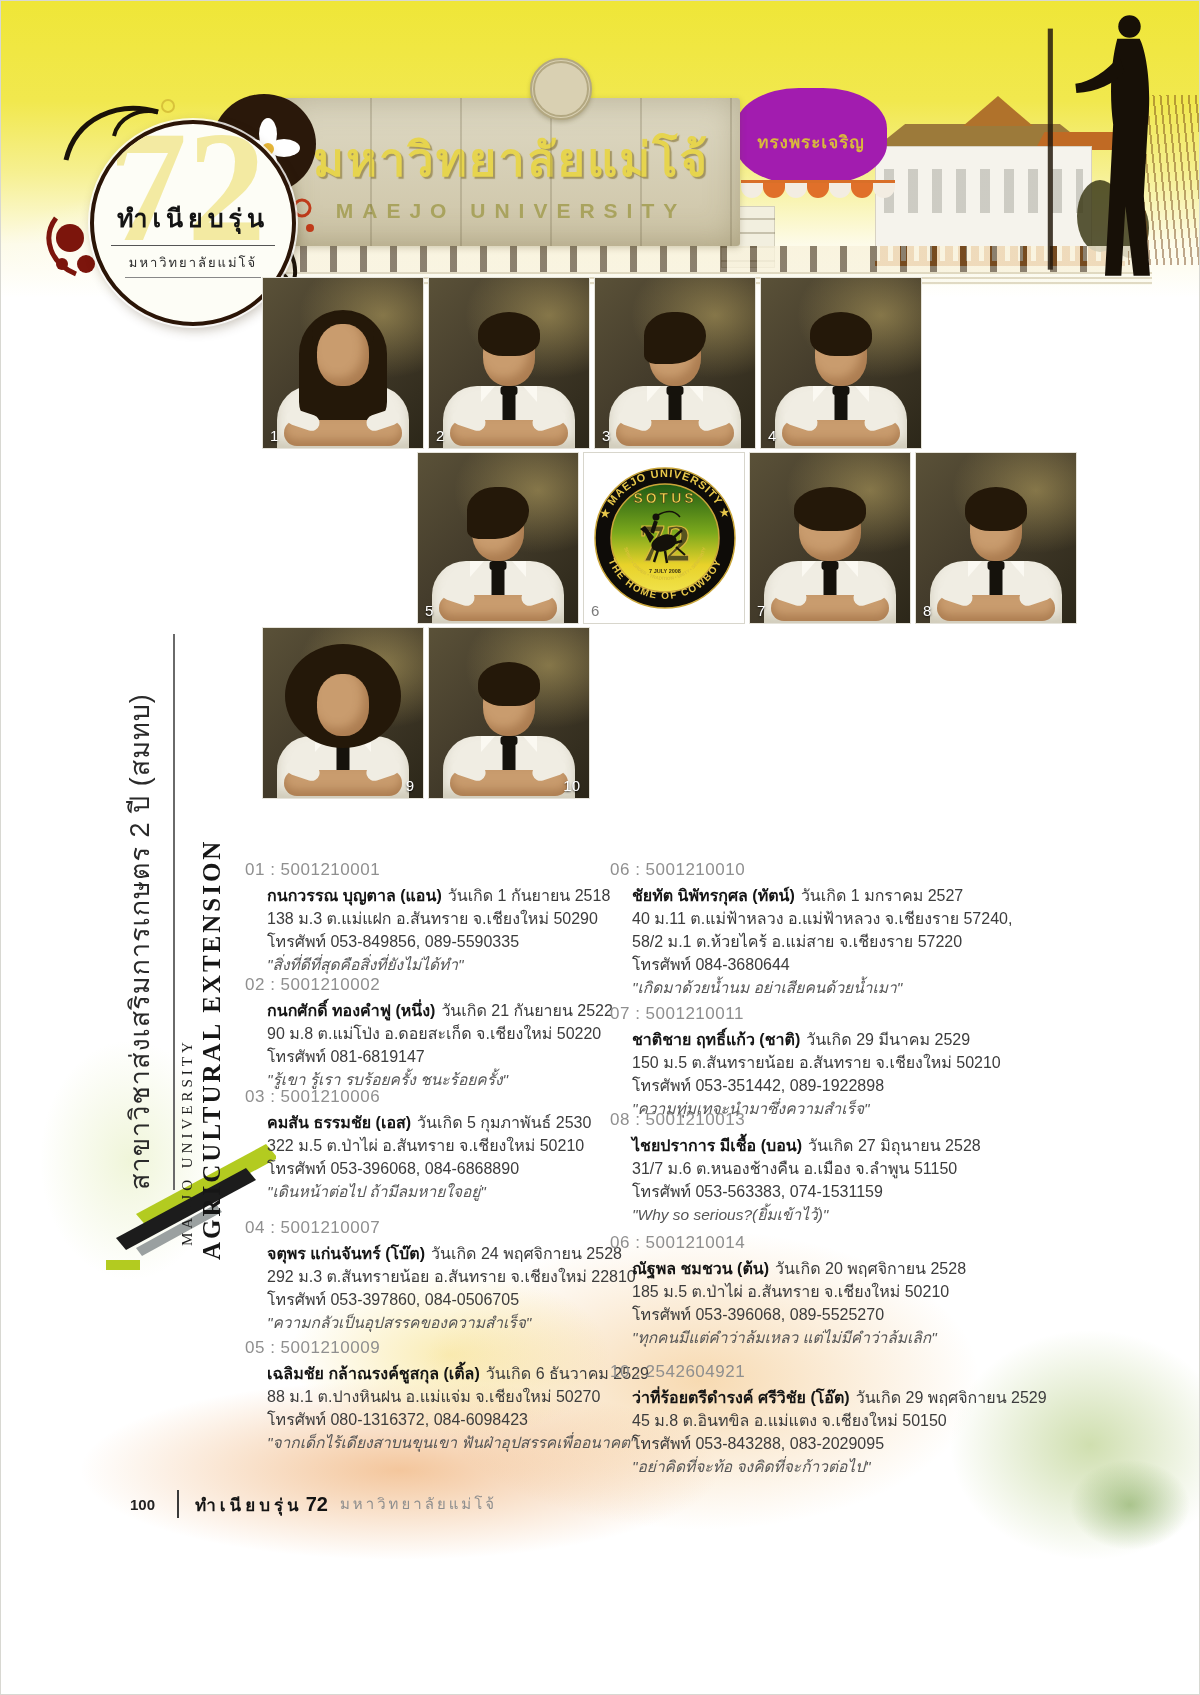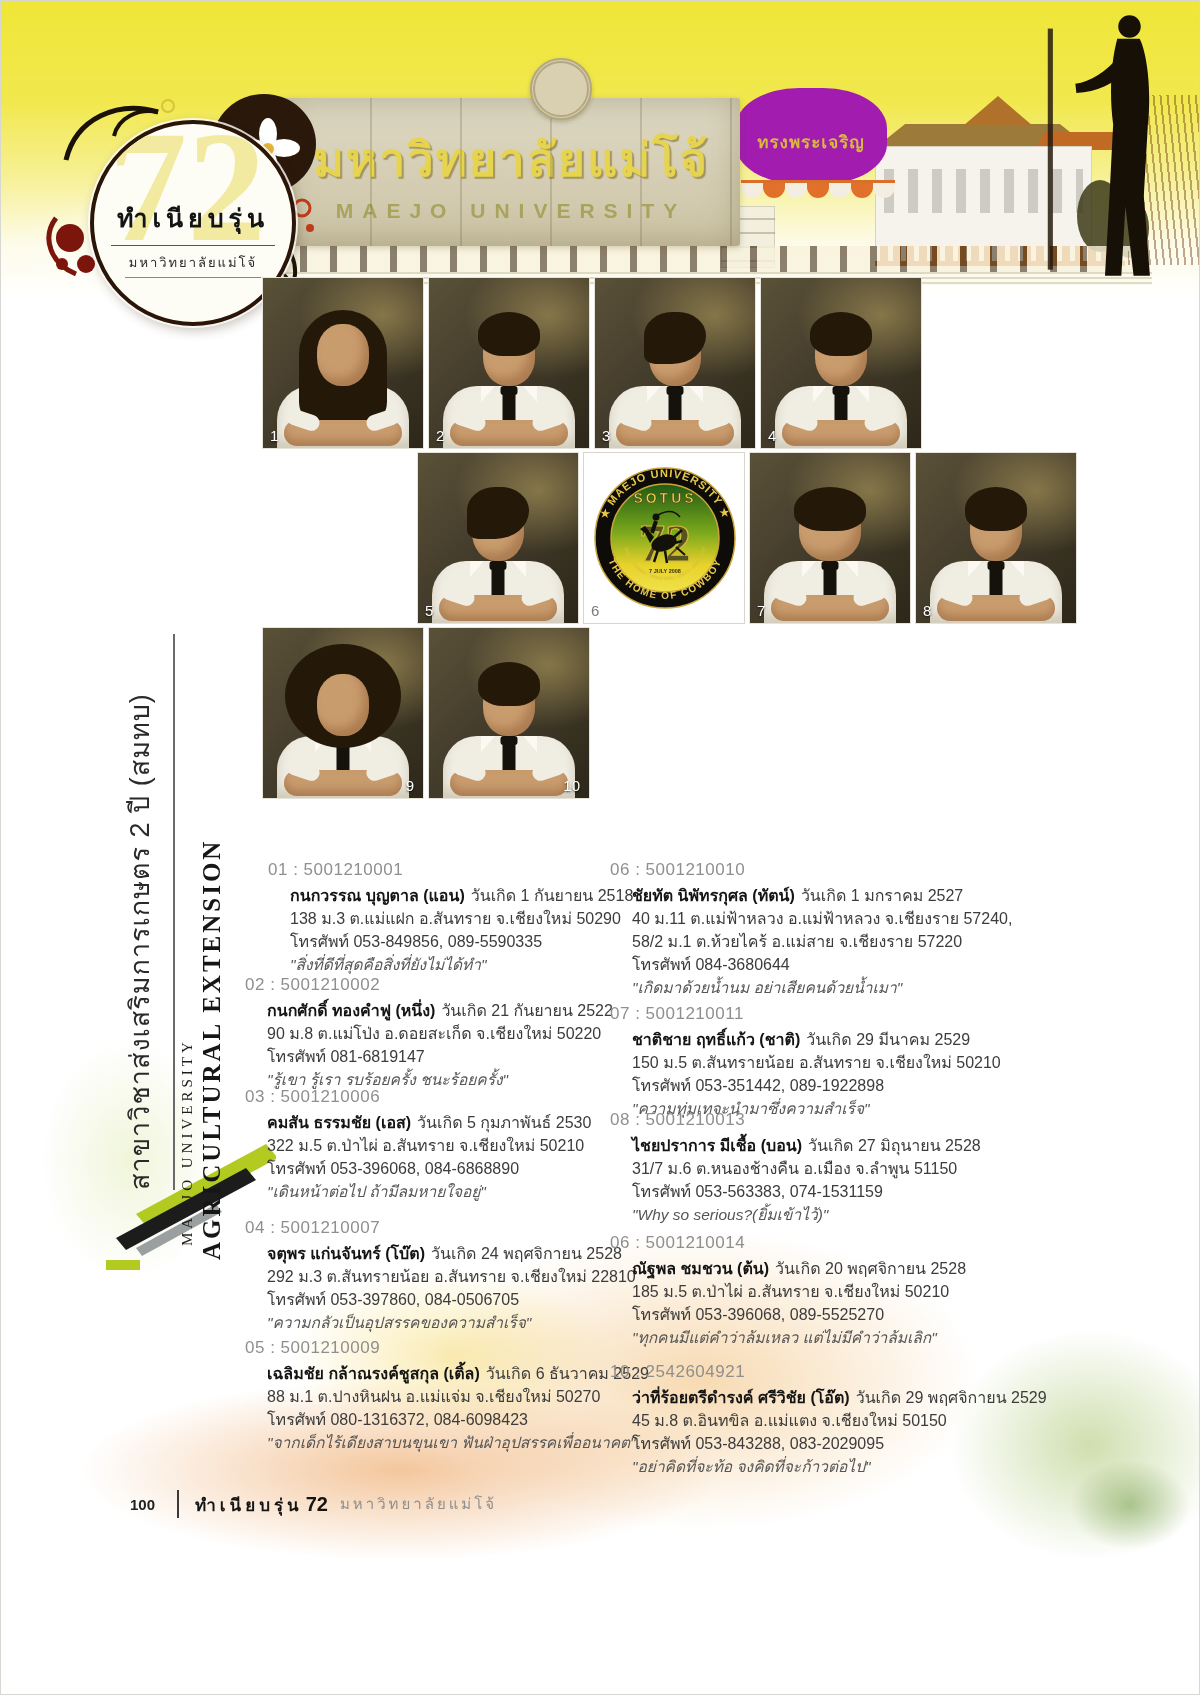--- a/index.html
+++ b/index.html
@@ -420,21 +420,21 @@
   <rect x="10" y="120" width="34" height="10" fill="#b3cb20"></rect>
 </svg>
 
 <div class="blob o1"></div>
 <div class="blob o2"></div>
 <div class="blob y1"></div>
 <div class="blob g1"></div>
 <div class="blob g2"></div>
 <div class="blob g3"></div>
 
-<div class="entry" style="left:245px;top:858px;margin-left:23px;">
+<div class="entry" style="left:245px;top:858px;">
   <div class="entry-label">01 : 5001210001</div>
   <div class="entry-body">
     <div class="line"><span class="name">กนกวรรณ บุญตาล (แอน)</span><span class="birth">วันเกิด 1 กันยายน 2518</span></div>
     <div class="line">138 ม.3 ต.แม่แฝก อ.สันทราย จ.เชียงใหม่ 50290</div>
 
     <div class="line">โทรศัพท์ 053-849856, 089-5590335</div>
     <div class="line quote">"สิ่งที่ดีที่สุดคือสิ่งที่ยังไม่ได้ทำ"</div>
   </div>
 </div>
 <div class="entry" style="left:245px;top:973px;">

